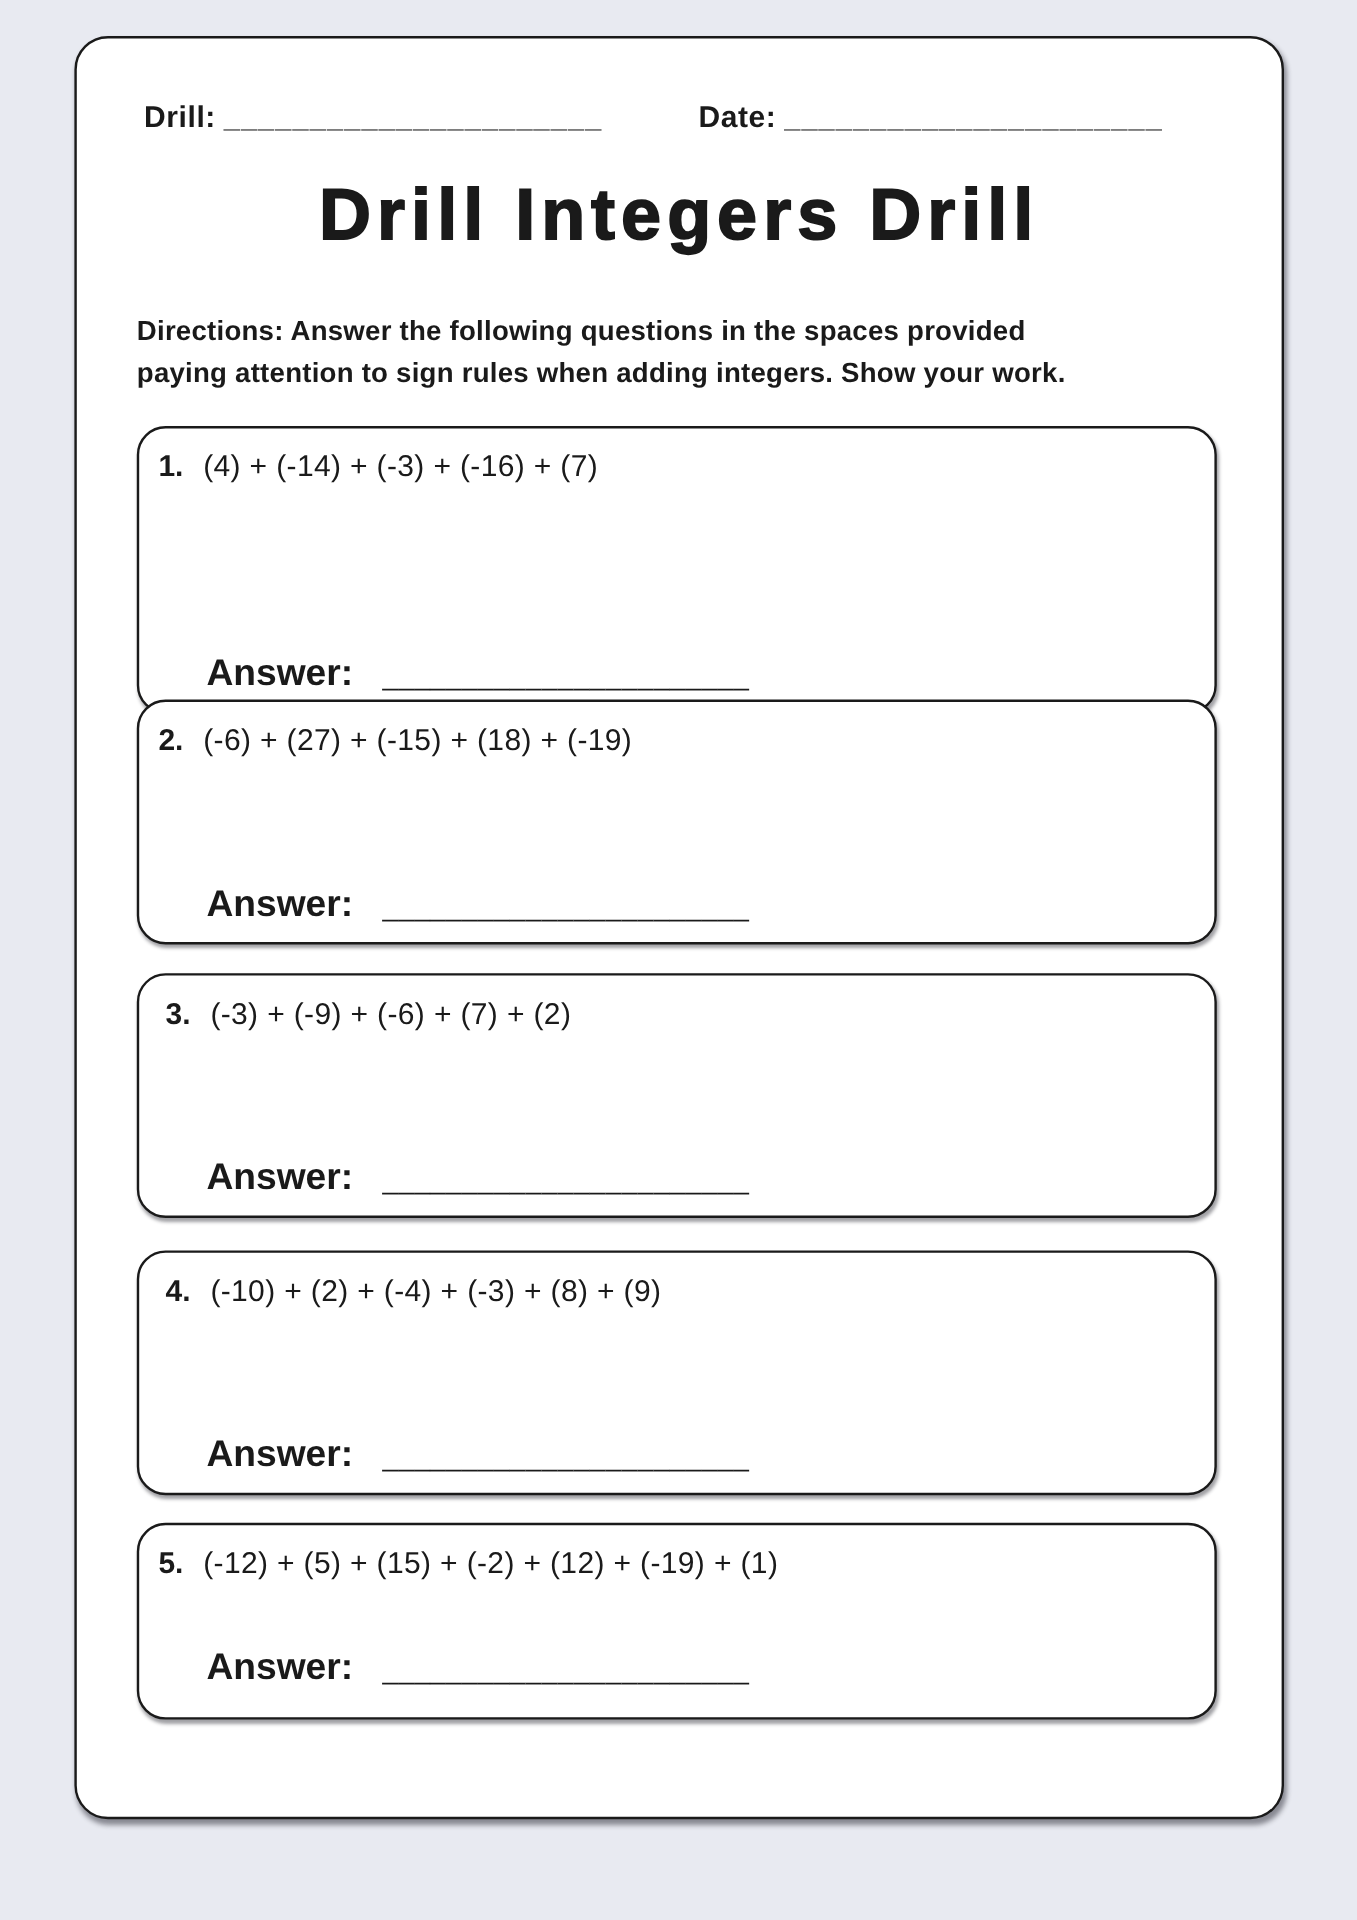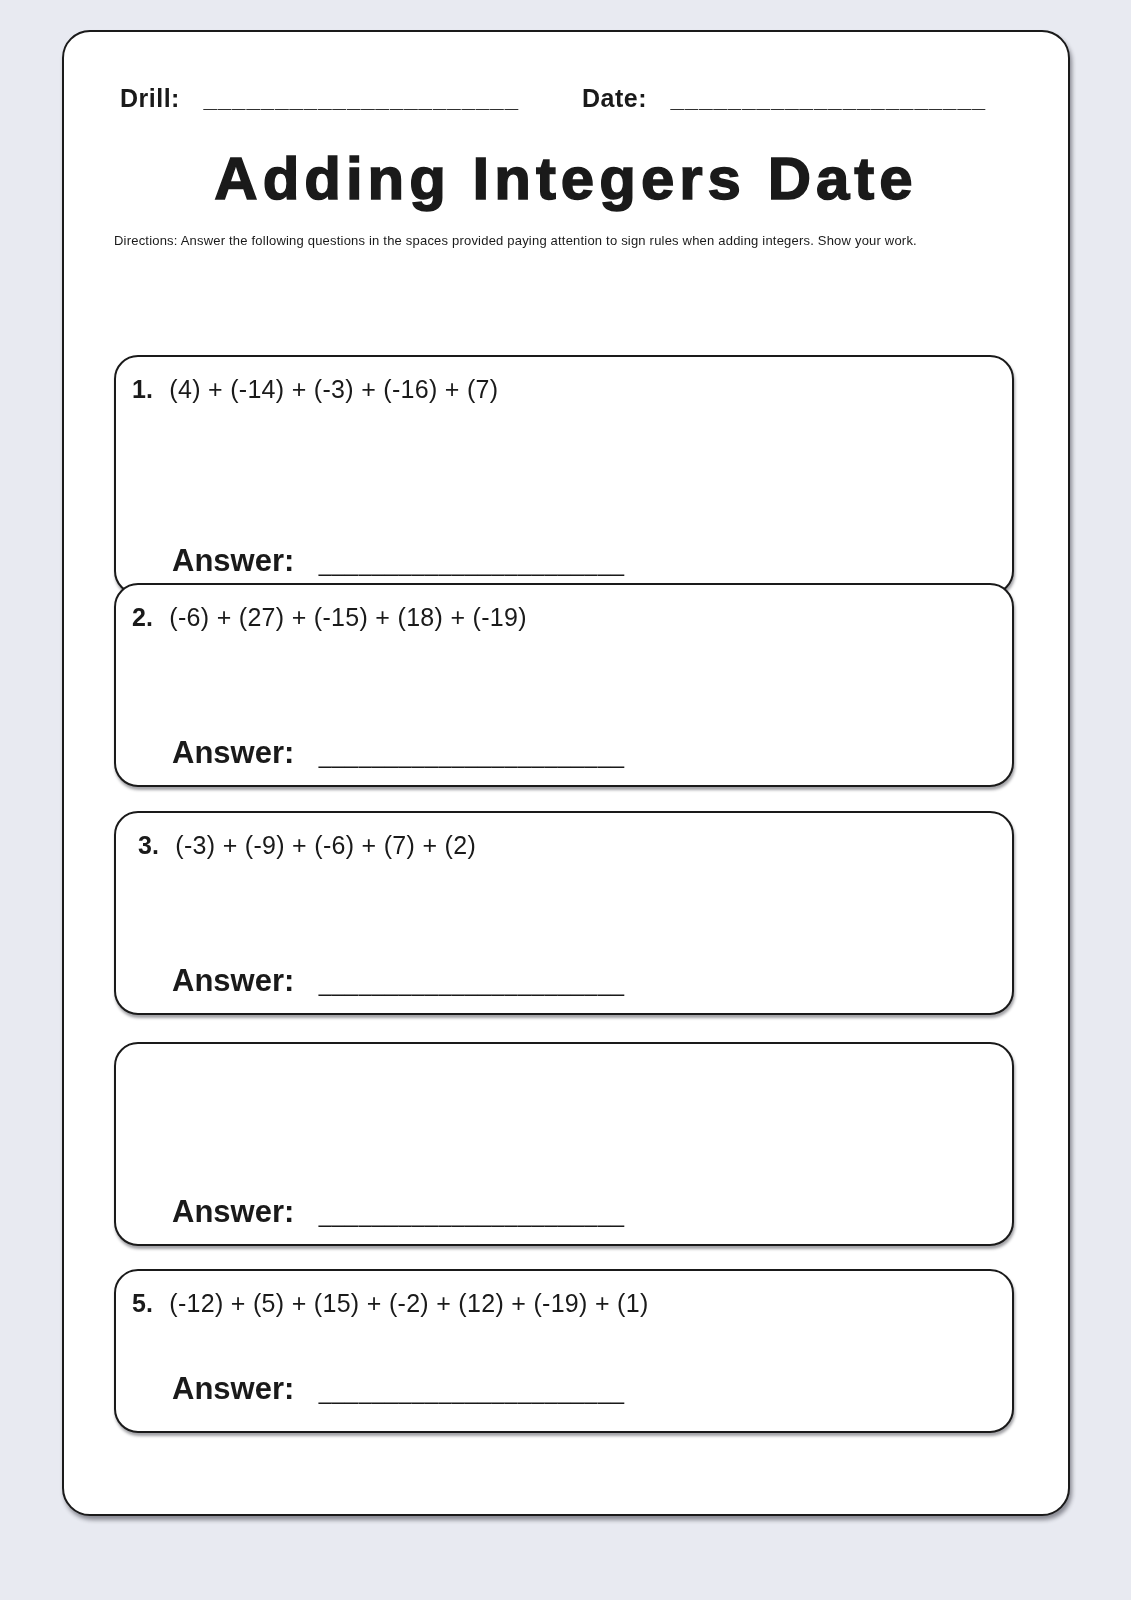--- a/index.html
+++ b/index.html
@@ -29,39 +29,39 @@
   }
 
   
   .field { position: absolute; top: 52px; white-space: nowrap; }
   .name-field { left: 56px; }
   .date-field { left: 518px; }
   .field-label {
     font-size: 25px; font-weight: bold; letter-spacing: 0.5px;
   }
   .field-blank {
-    font-size: 24px; font-weight: bold; letter-spacing: 1px; margin-left: 19px;
+    font-size: 24px; font-weight: bold; letter-spacing: 1px; margin-left: 2px;
   }
 
   .title {
     position: absolute;
     top: 112px; left: 0; width: 100%;
     text-align: center;
     font-size: 60px;
     font-weight: bold;
     letter-spacing: 5px;
     -webkit-text-stroke: 1.5px var(--ink);
   }
 
   .directions {
     position: absolute;
-    top: 199px; left: 50px;
+    top: 226px; left: 50px;
     width: 815px;
-    font-size: 13px;
-    font-weight: normal;
+    font-size: 23px;
+    font-weight: bold;
     line-height: 1.5;
     letter-spacing: 0.2px;
   }
 
   .problem-box {
     position: absolute;
     left: 50px; right: 54px;
     background: var(--card_bg);
     border: 2px solid var(--border);
     border-radius: 24px;
@@ -100,21 +100,21 @@
     <div class="field name-field">
       <span class="field-label">Drill:</span>
       <span class="field-blank">______________________</span>
     </div>
 
     <div class="field date-field">
       <span class="field-label">Date:</span>
       <span class="field-blank">______________________</span>
     </div>
 
-    <h1 class="title">Adding Integers Date</h1>
+    <h1 class="title">Drill Integers Drill</h1>
 
     <p class="directions">Directions: Answer the following questions in the spaces provided paying attention to sign rules when adding integers. Show your work.</p>
 
     <div class="problem-box pb1">
       <div class="problem-line">
         <span class="pnum">1.</span>
         <span class="pexpr">(4) + (-14) + (-3) + (-16) + (7)</span>
       </div>
       <div class="answer-line">
         <span class="alabel">Answer:</span>
@@ -138,20 +138,24 @@
         <span class="pnum">3.</span>
         <span class="pexpr">(-3) + (-9) + (-6) + (7) + (2)</span>
       </div>
       <div class="answer-line">
         <span class="alabel">Answer:</span>
         <span class="ablank">_______________________</span>
       </div>
     </div>
 
     <div class="problem-box pb4">
+      <div class="problem-line">
+        <span class="pnum">4.</span>
+        <span class="pexpr">(-10) + (2) + (-4) + (-3) + (8) + (9)</span>
+      </div>
       <div class="answer-line">
         <span class="alabel">Answer:</span>
         <span class="ablank">_______________________</span>
       </div>
     </div>
 
     <div class="problem-box pb5">
       <div class="problem-line">
         <span class="pnum">5.</span>
         <span class="pexpr">(-12) + (5) + (15) + (-2) + (12) + (-19) + (1)</span>

